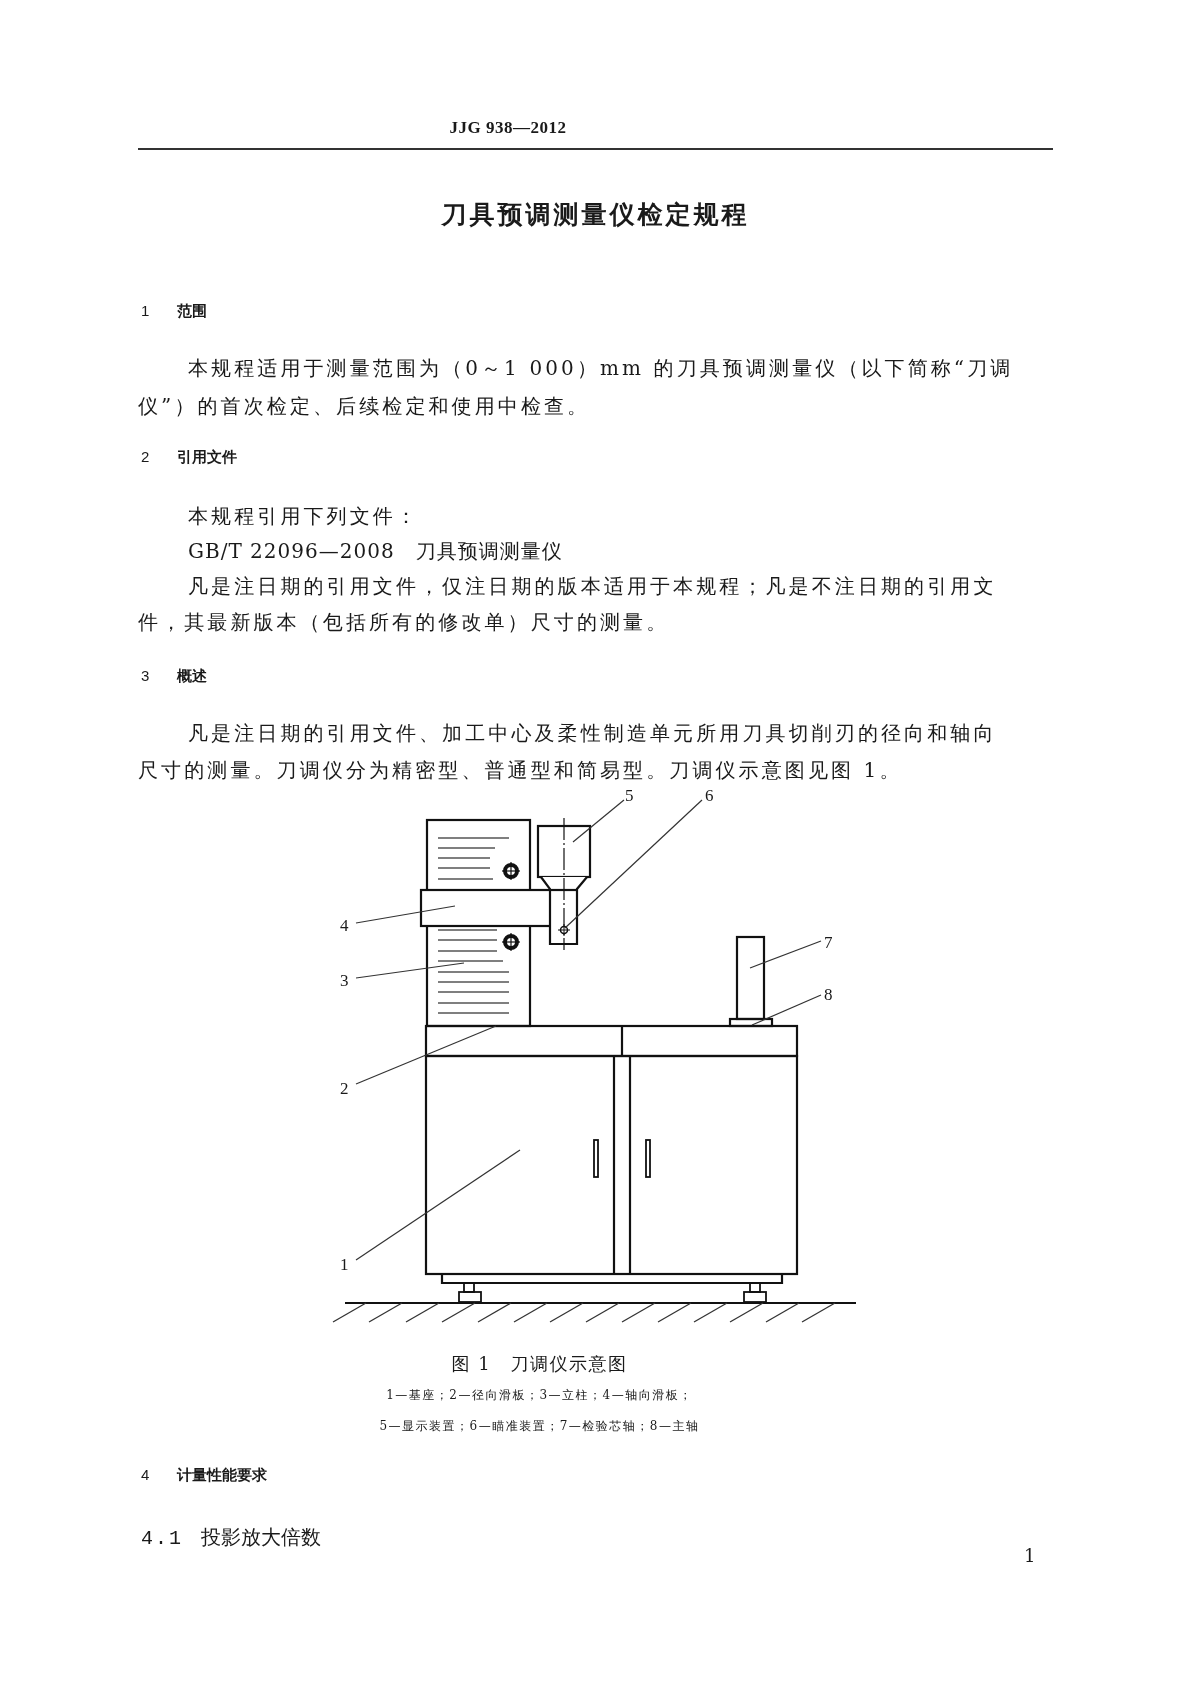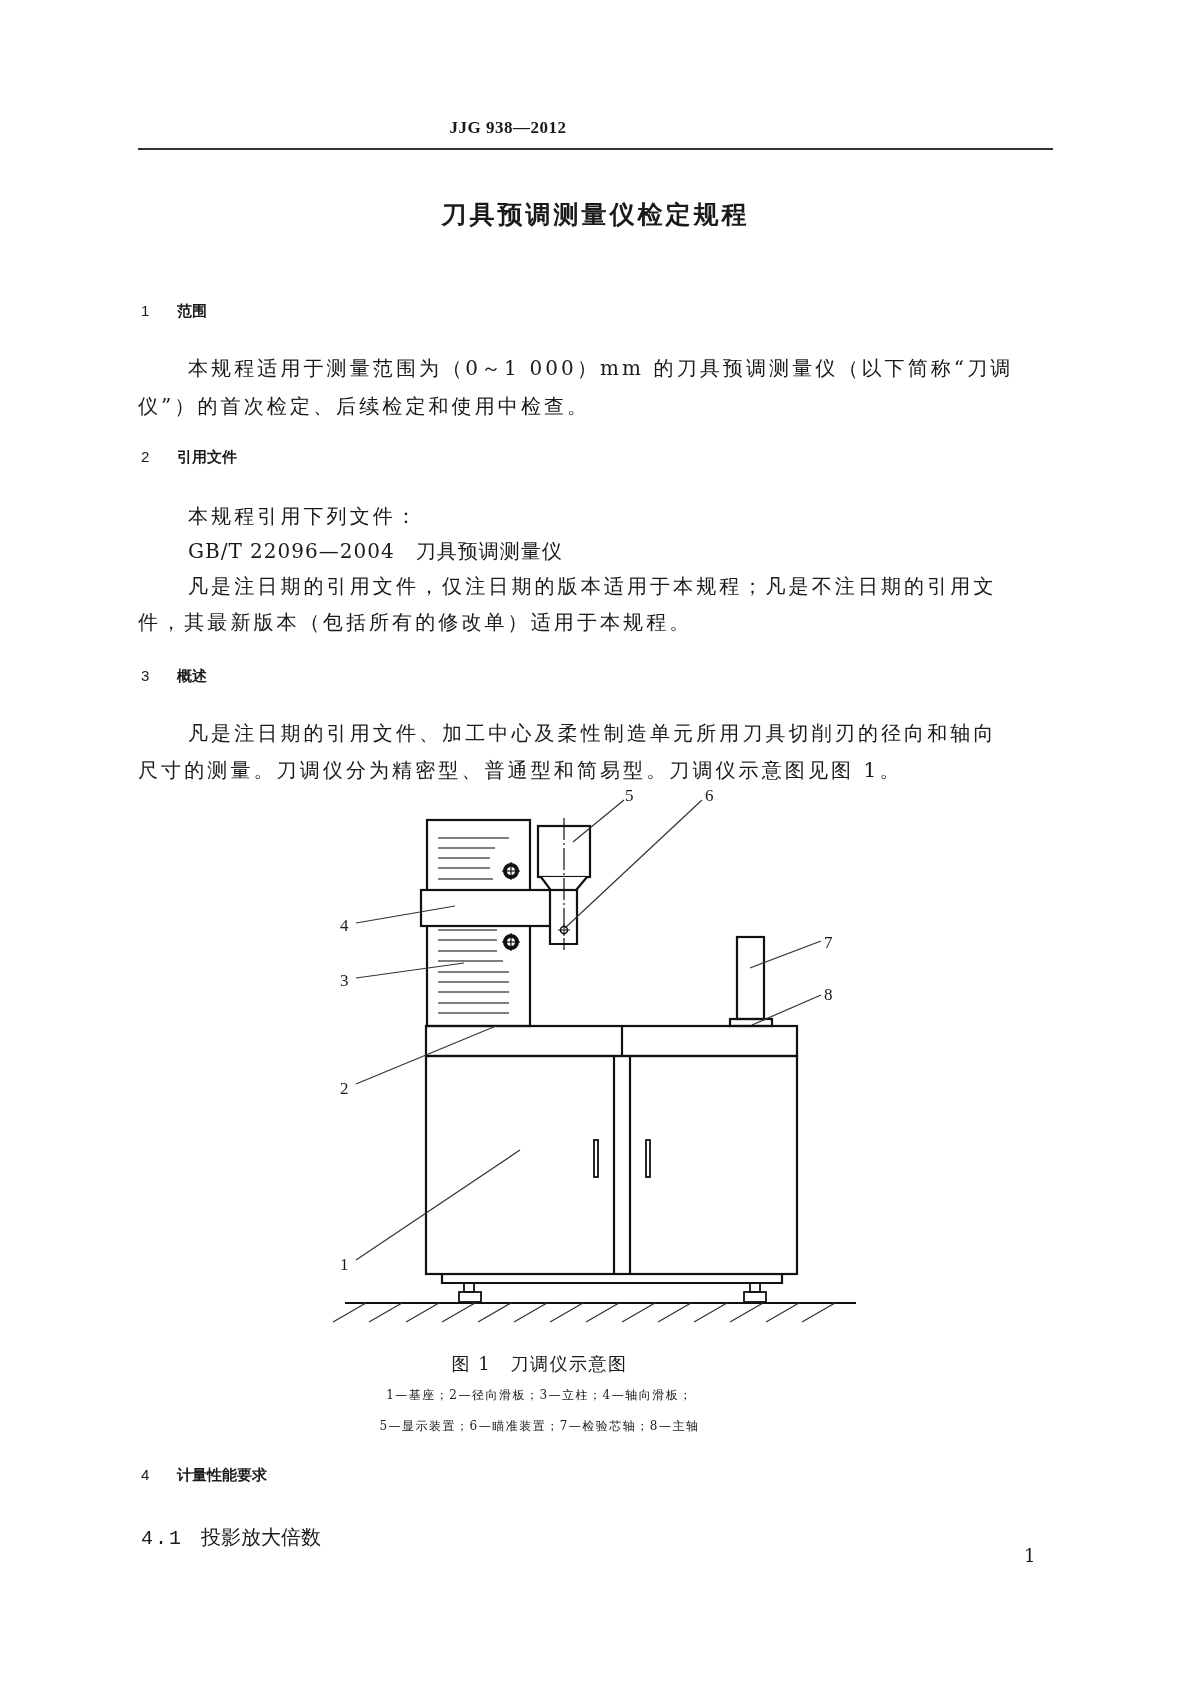--- a/index.html
+++ b/index.html
@@ -35,23 +35,23 @@
 <div class="abs sec-head" style="top:302px;">
   <span class="num">1</span><span>范围</span>
 </div>
 <div class="abs para indent" style="top:350px;">本规程适用于测量范围为（0～1 000）mm 的刀具预调测量仪（以下简称“刀调</div>
 <div class="abs para" style="top:388px;">仪”）的首次检定、后续检定和使用中检查。</div>
 
 <div class="abs sec-head" style="top:448px;">
   <span class="num">2</span><span>引用文件</span>
 </div>
 <div class="abs para indent" style="top:498px;">本规程引用下列文件：</div>
-<div class="abs para indent" style="top:533px; letter-spacing:1px;">GB/T 22096—2004　刀具预调测量仪</div>
+<div class="abs para indent" style="top:533px; letter-spacing:1px;">GB/T 22096—2008　刀具预调测量仪</div>
 <div class="abs para indent" style="top:568px;">凡是注日期的引用文件，仅注日期的版本适用于本规程；凡是不注日期的引用文</div>
-<div class="abs para" style="top:604px;">件，其最新版本（包括所有的修改单）适用于本规程。</div>
+<div class="abs para" style="top:604px;">件，其最新版本（包括所有的修改单）尺寸的测量。</div>
 
 <div class="abs sec-head" style="top:667px;">
   <span class="num">3</span><span>概述</span>
 </div>
 <div class="abs para indent" style="top:715px;">凡是注日期的引用文件、加工中心及柔性制造单元所用刀具切削刃的径向和轴向</div>
 <div class="abs para" style="top:752px;">尺寸的测量。刀调仪分为精密型、普通型和简易型。刀调仪示意图见图 1。</div>
 
 <svg class="abs diagram" width="1191" height="1684" viewBox="0 0 1191 1684">
   <g fill="none" stroke="#111" stroke-width="2.2">
 

